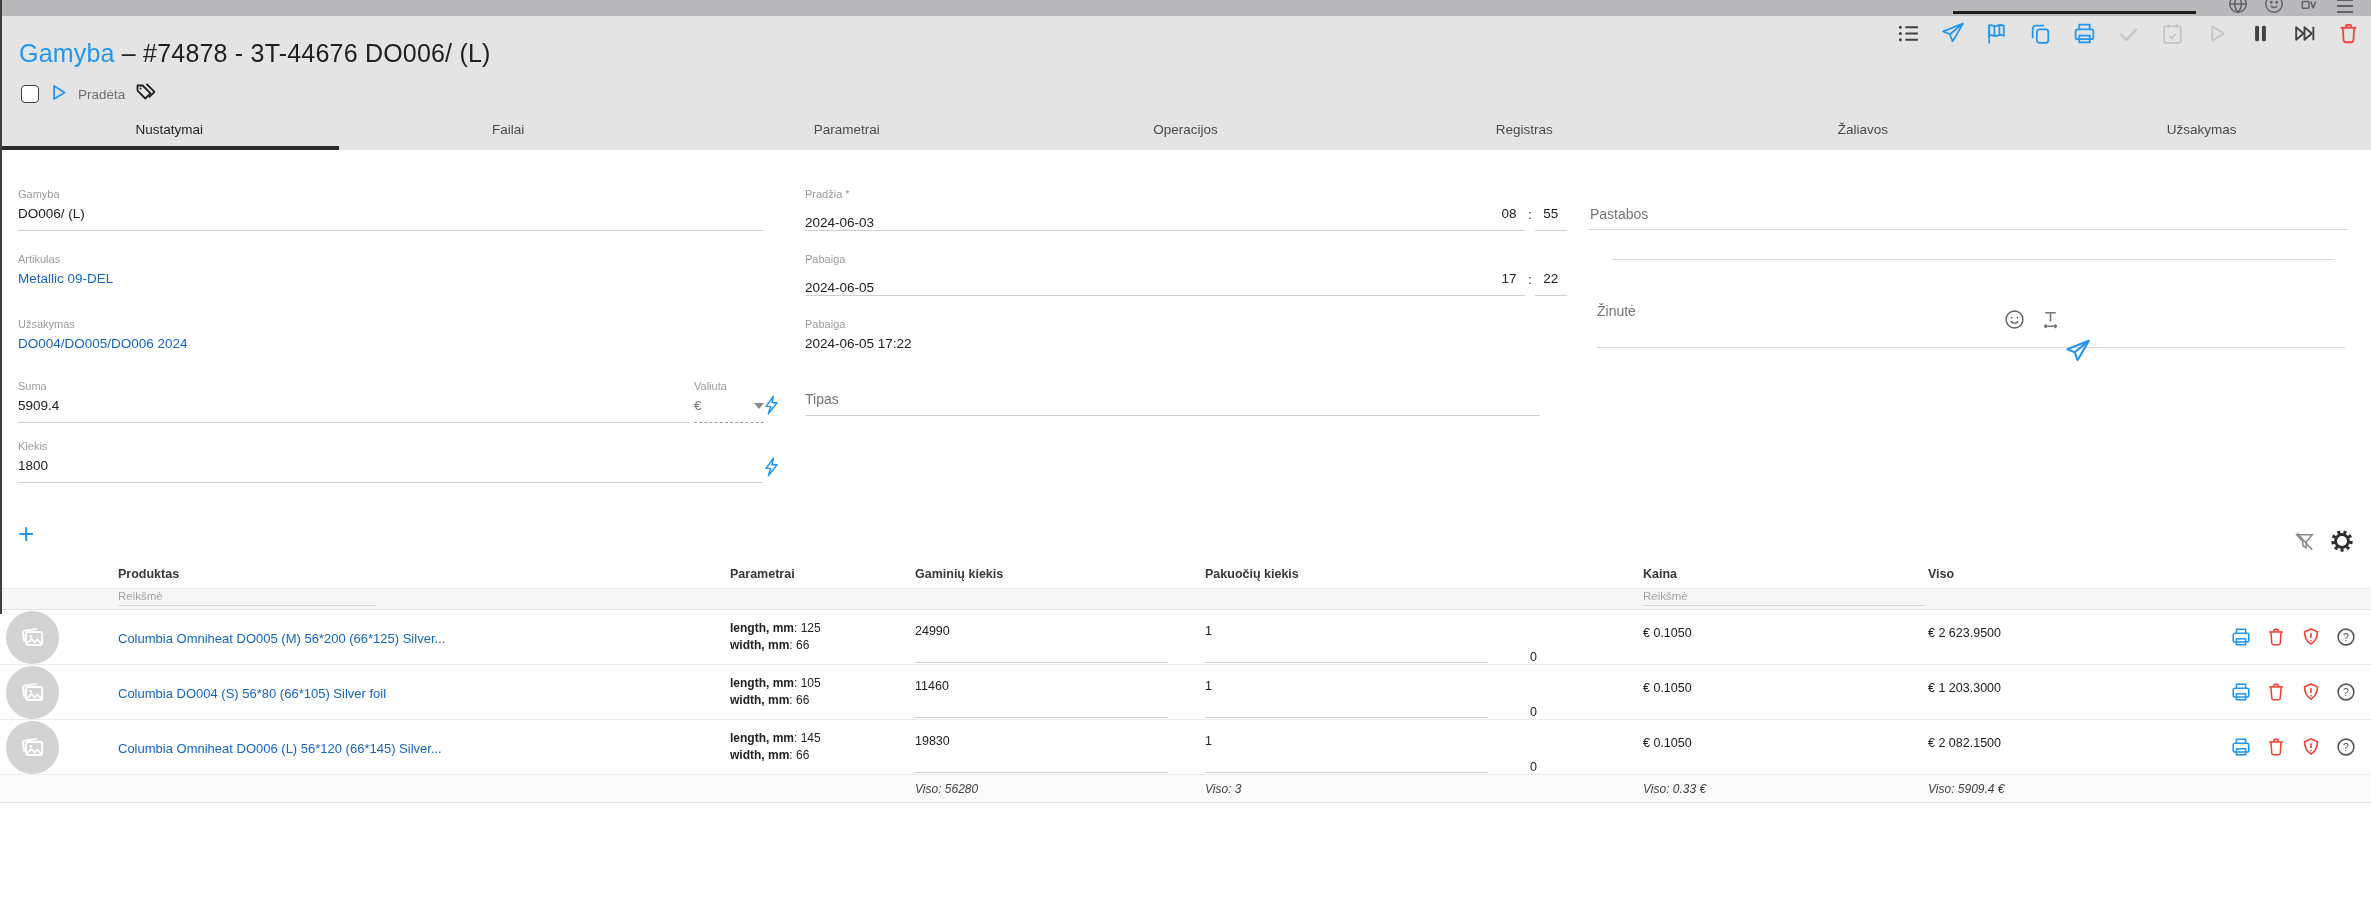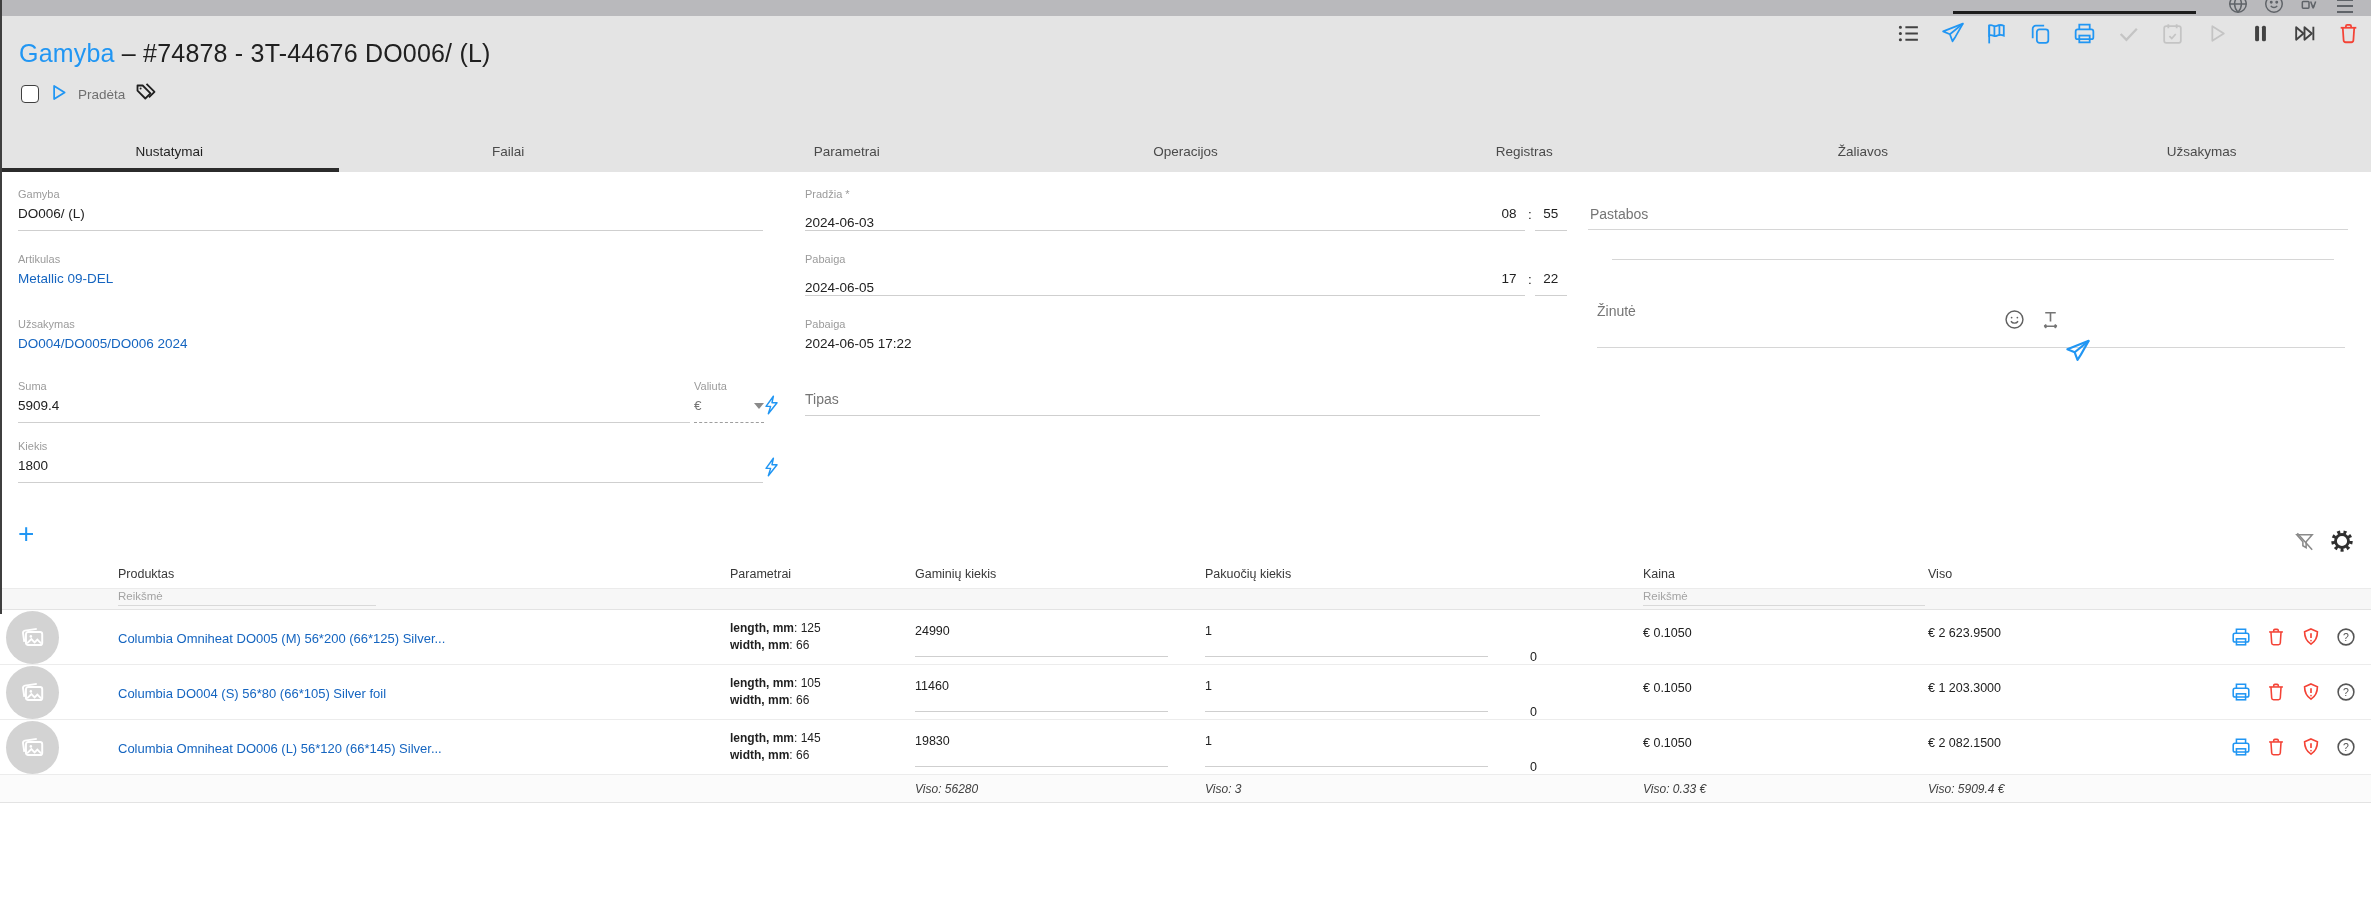--- a/index.html
+++ b/index.html
@@ -7,21 +7,21 @@
   body { font-family: "Liberation Sans", sans-serif; background: #ffffff; position: relative; }
   .abs { position: absolute; }
 
   
   .topbar { position:absolute; left:0; top:0; width:2371px; height:16px; background:#b9b9bc; overflow:hidden; }
   .topbar-underline { position:absolute; left:1953px; top:11px; width:243px; height:3px; background:#1c1c1c; }
   .topbar-icons { position:absolute; right:14px; top:-8px; display:flex; gap:14px; align-items:center; color:#5f6368; }
   .topbar-icons svg { display:block; }
 
   
-  .header { position:absolute; left:0; top:16px; width:2371px; height:156px; background:#e4e4e4; }
+  .header { position:absolute; left:0; top:16px; width:2371px; height:134px; background:#e4e4e4; }
   .page-title { position:absolute; left:19px; top:23px; font-size:25px; letter-spacing:.2px; color:#202020; font-weight:400; }
   .title-link { color:#2196f3; cursor:pointer; }
   .toolbar { position:absolute; right:10px; top:5px; display:flex; gap:19px; align-items:center; }
   .toolbar .tbtn { width:25px; height:25px; cursor:pointer; }
   .toolbar svg { display:block; width:25px; height:25px; }
 
   .status-row { position:absolute; left:21px; top:66px; display:flex; align-items:center; gap:9px; height:24px; }
   .checkbox { width:18px; height:18px; background:#ffffff; border:1.8px solid #3f3f3f; border-radius:4px; cursor:pointer; }
   .status-label { font-size:13.5px; color:#6f6f6f; }
 
@@ -70,42 +70,42 @@
   .zinute-icons { left:2003px; top:136px; display:flex; gap:13px; }
   .zinute-icons svg { display:block; cursor:pointer; }
   .zinute-send { left:2064px; top:166px; width:27px; height:27px; cursor:pointer; }
 
   
   .add-btn { left:18px; top:348px; font-size:28px; color:#2196f3; font-weight:300; cursor:pointer; line-height:28px; }
   .tbl-tools { right:16px; top:356px; display:flex; gap:13px; align-items:center; }
   .tbl-tools svg { display:block; cursor:pointer; }
 
   .thead { left:0; top:393px; width:2371px; height:23px; }
-  .th { position:absolute; top:2px; font-size:12.5px; font-weight:400; color:#383838; }
+  .th { position:absolute; top:2px; font-size:12.5px; font-weight:700; color:#383838; }
   .trow-filter { left:0; top:416px; width:2371px; height:22px; background:#f7f7f7; border-top:1px solid #ebebeb; border-bottom:1px solid #e3e3e3; }
   .filter-input { position:absolute; top:1px; font-size:11.5px; color:#a3a3a3; border-bottom:1px solid #d9d9d9; padding-bottom:3px; cursor:text; }
   .fi-prod  { left:118px; width:258px; }
   .fi-kaina { left:1643px; width:282px; }
 
   .c-prod  { left:118px; }
   .c-param { left:730px; }
   .c-gam   { left:915px; }
   .c-pak   { left:1205px; }
   .c-sup   { left:1530px;margin-top:24px; }
   .c-kain  { left:1643px; }
   .c-viso  { left:1928px; }
 
   .trow { position:absolute; left:0; width:2371px; height:55px; border-bottom:1px solid #ececec; background:#ffffff; }
   .trow-0 { top:438px; } .trow-1 { top:493px; } .trow-2 { top:548px; }
   .avatar { position:absolute; left:6px; top:1px; width:53px; height:53px; border-radius:50%; background:#d3d3d3; display:flex; align-items:center; justify-content:center; cursor:pointer; }
   .prod-link { position:absolute; top:21px; font-size:13px; color:#1565c0; cursor:pointer; white-space:nowrap; }
   .params { position:absolute; top:10px; font-size:12px; color:#1f1f1f; line-height:17px; }
   .pl { font-weight:700; }
   .pl::after { content:": "; font-weight:400; }
-  .cell-input { position:absolute; top:14px; font-size:12.5px; color:#212121; border-bottom:1px solid #cfcfcf; padding-bottom:18px; cursor:text; }
+  .cell-input { position:absolute; top:14px; font-size:12.5px; color:#212121; border-bottom:1px solid #cfcfcf; padding-bottom:24px; cursor:text; }
   .ci-gam { width:253px; } .ci-pak { width:283px; }
   .cell-text { position:absolute; top:16px; font-size:12.5px; color:#212121; }
   .row-actions { position:absolute; right:14px; top:16px; display:flex; gap:13px; }
   .row-actions svg { display:block; cursor:pointer; }
 
   .trow-totals { position:absolute; left:0; top:603px; width:2371px; height:28px; background:#fbfbfb; border-bottom:1px solid #e3e3e3; }
   .total { position:absolute; top:7px; font-size:12px; font-style:italic; color:#3f3f3f; }
 
   
   .left-edge { position:absolute; left:0; top:0; width:2px; height:614px; background:#3f3f3f; z-index:50; }

